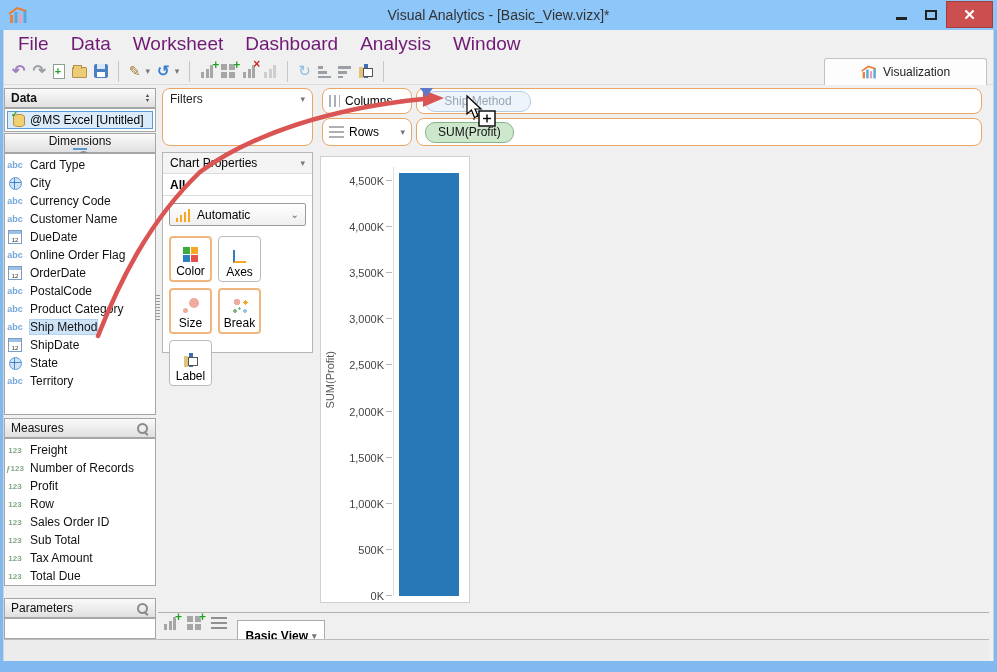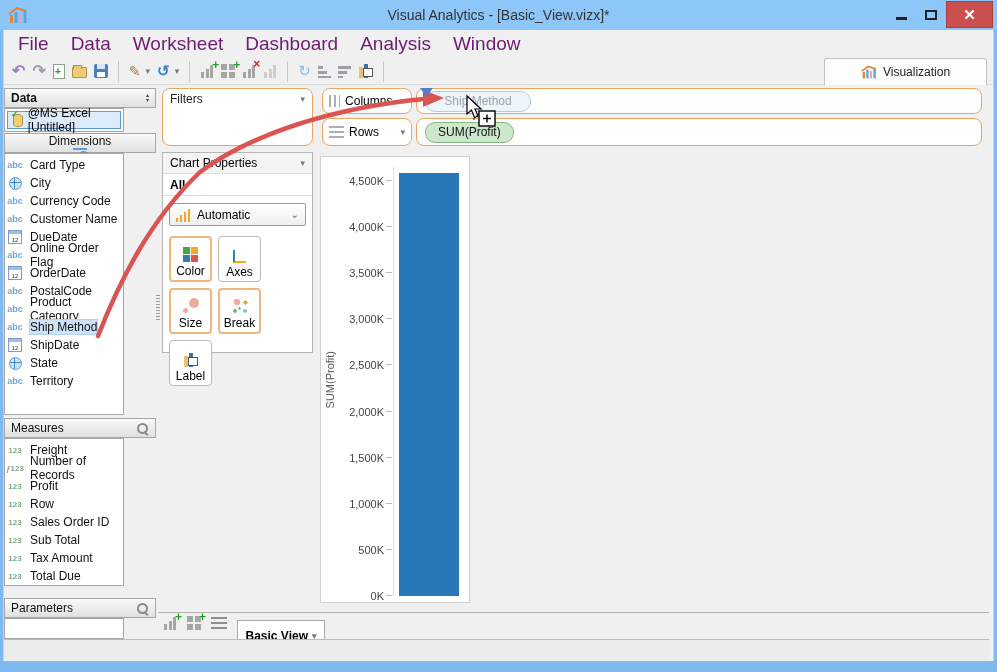--- a/index.html
+++ b/index.html
@@ -66,21 +66,21 @@
   .ic-labelchart { width:15px; height:14px; position:relative;
     background:
       linear-gradient(#e5c27a,#e5c27a) 1px 100%/4px 11px no-repeat,
       linear-gradient(#3a6fb0,#3a6fb0) 6px 100%/4px 14px no-repeat; }
   .ic-labelchart::after { content:""; position:absolute; right:0; bottom:1px; width:8px; height:7px; background:#fff; border:1px solid #555; }
 
   .viz-tab { position:absolute; right:6px; top:0px; height:27px; width:163px; background:#fdfdfd; border:1px solid #c2c2c2; border-bottom:none; border-radius:3px 3px 0 0; display:flex; align-items:center; justify-content:center; gap:6px; font-size:12px; color:#222; }
 
   
   .panel-hdr { position:absolute; left:4px; width:152px; height:20px; background:linear-gradient(#fafafa,#e0e0e0); border:1px solid #a6a6a6; display:flex; align-items:center; padding:0 6px; font-size:12px; color:#111; }
-  .panel-box { position:absolute; left:4px; width:120px; background:#fff; border:1px solid #a6a6a6; }
+  .panel-box { position:absolute; left:4px; width:152px; background:#fff; border:1px solid #a6a6a6; }
   .hdr-spacer { flex:1; }
   .updown { font-size:6px; line-height:5px; color:#444; white-space:pre; text-align:center; }
   .magnifier { position:relative; width:13px; height:13px; }
   .magnifier::before { content:""; position:absolute; left:1px; top:1px; width:7px; height:7px; border:2px solid #8b8b8b; border-radius:50%; }
   .magnifier::after { content:""; position:absolute; left:9px; top:9px; width:5px; height:2px; background:#8b8b8b; transform:rotate(45deg); transform-origin:0 0; }
   .ic-table { width:14px; height:12px; border:1px solid #5b9bd5;
     background:
       linear-gradient(#bcd6ee,#bcd6ee) 0 0/14px 3px no-repeat,
       linear-gradient(#5b9bd5,#5b9bd5) 4px 0/1px 12px no-repeat,
       linear-gradient(#5b9bd5,#5b9bd5) 8px 0/1px 12px no-repeat,

